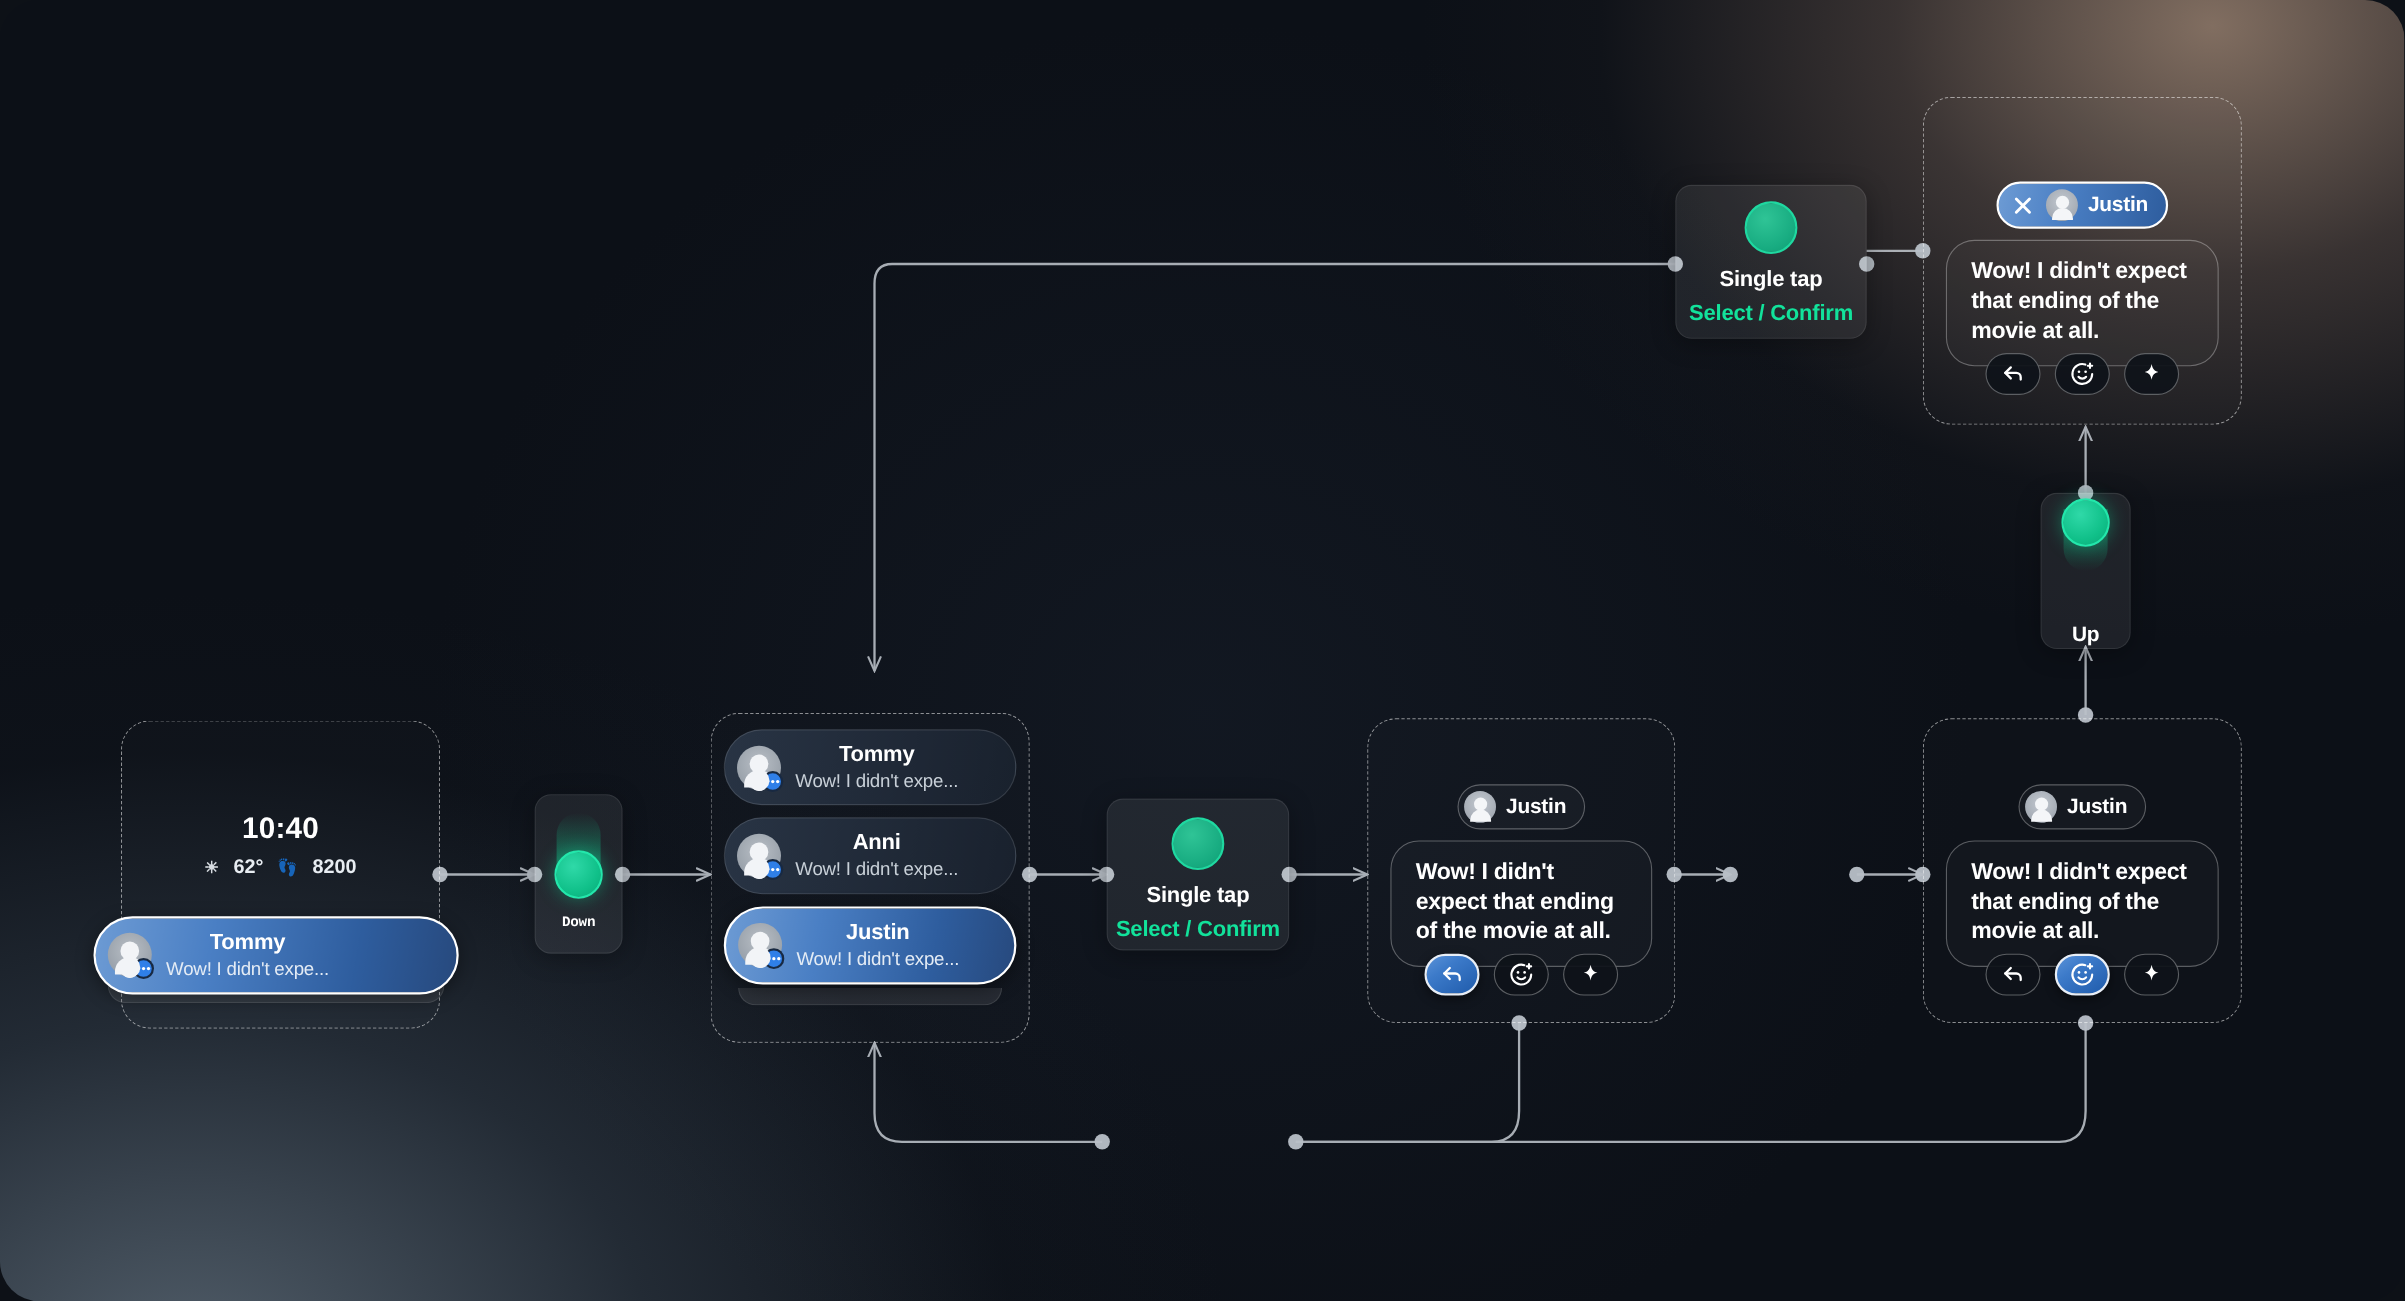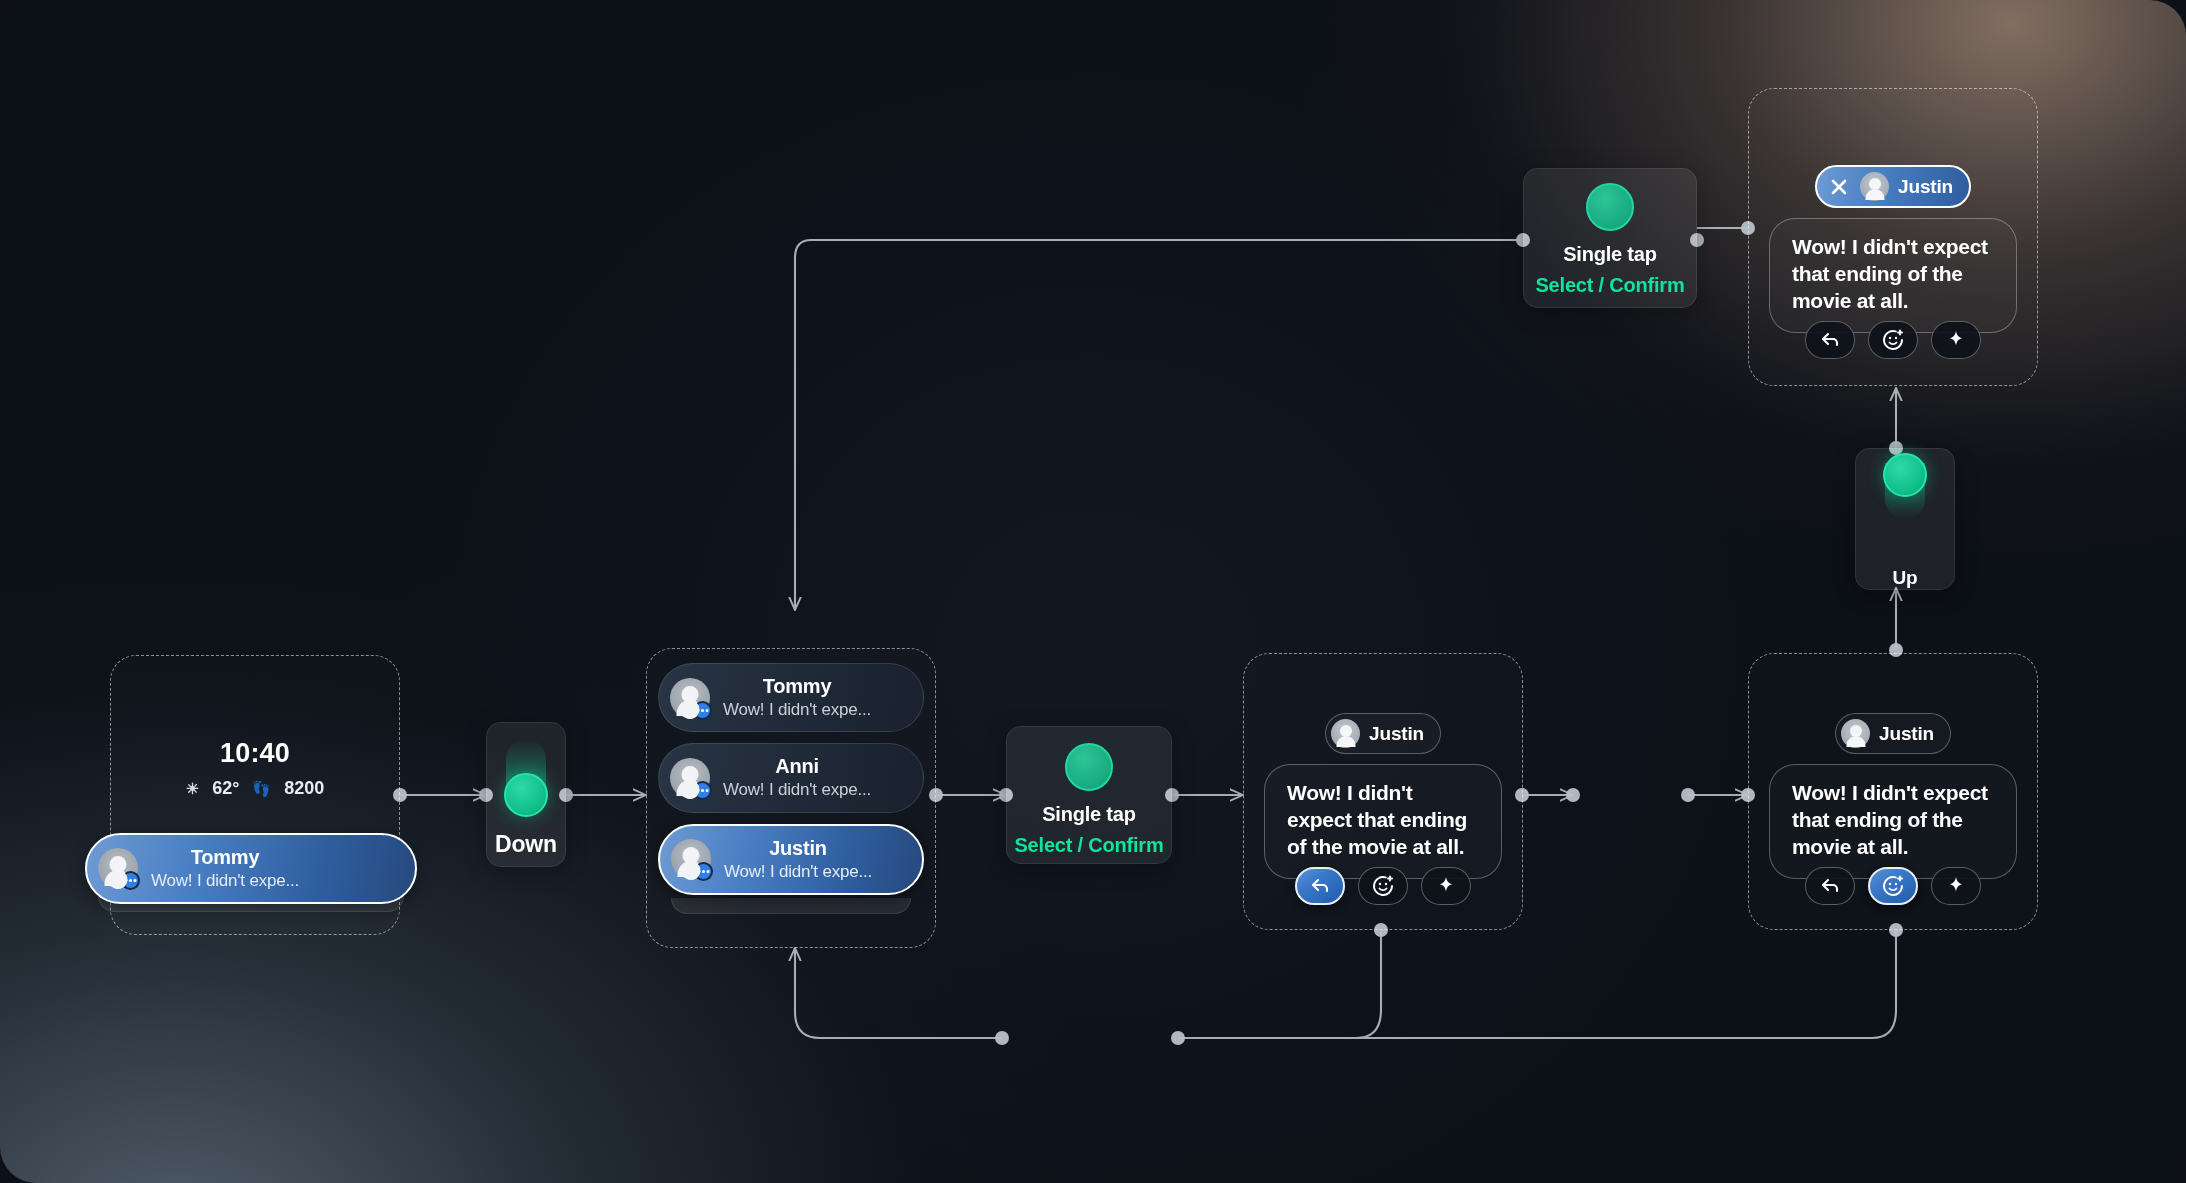--- a/index.html
+++ b/index.html
@@ -261,21 +261,21 @@
       <div class="stack-ghost"></div>
     </div>
   </div>
 
   <div class="gesture-node" style="left:486px; top:722px; width:80px; height:145px; padding-top:16px; justify-content:flex-start;">
     <div class="swipe-wrap" style="width:46px; height:78px;">
       <div class="swipe-trail" style="left:3px; top:0; width:40px; height:56px; border-radius:20px 20px 0 0;
            background:linear-gradient(180deg, rgba(16,200,140,0) 0%, rgba(16,200,140,0.55) 100%);"></div>
       <div class="swipe-dot" style="left:1px; bottom:0; width:44px; height:44px;"></div>
     </div>
-    <div class="g-title" style="margin-top:14px; font-size:23px;">Down</div>
+    <div class="g-title" style="margin-top:14px; font-size:13px;font-family:Liberation Mono, monospace;">Down</div>
   </div>
 
   <div class="screen-node" style="left:646px; top:648px; width:290px; height:300px;">
     <div style="padding:14px 11px 0 11px; display:flex; flex-direction:column; gap:11px;">
 
       <div class="msg-pill">
         <div class="avatar">
           <span class="body"></span>
             <span class="badge">
               <i></i>
@@ -385,21 +385,21 @@
         </div>
         <div class="act-btn">
           <svg width="22" height="22" viewBox="0 0 24 24" fill="currentColor">
             <path d="M12 2.2c.9 4.5 2.4 6.9 6.8 7.8-4.4.9-5.9 3.3-6.8 7.8-.9-4.5-2.4-6.9-6.8-7.8 4.4-.9 5.9-3.3 6.8-7.8z"></path>
           </svg>
         </div>
       </div>
     </div>
   </div>
 
-  <div class="gesture-node" style="left:1855px; top:448px; width:100px; height:142px; padding-top:4px;gap:36px;">
+  <div class="gesture-node" style="left:1855px; top:448px; width:82px; height:142px; padding-top:4px;gap:36px;">
     <div class="swipe-wrap" style="width:46px; height:78px;">
       <div class="swipe-trail" style="left:3px; bottom:0; width:40px; height:56px; border-radius:0 0 20px 20px;
            background:linear-gradient(0deg, rgba(16,200,140,0) 0%, rgba(16,200,140,0.55) 100%);"></div>
       <div class="swipe-dot" style="left:1px; top:0; width:44px; height:44px;"></div>
     </div>
     <div class="g-title" style="margin-top:12px; font-size:19px;">Up</div>
   </div>
 
   <div class="screen-node" style="left:1748px; top:88px; width:290px; height:298px;">
     <div style="position:absolute; left:0; right:0; bottom:26px; display:flex; flex-direction:column; align-items:center;">

